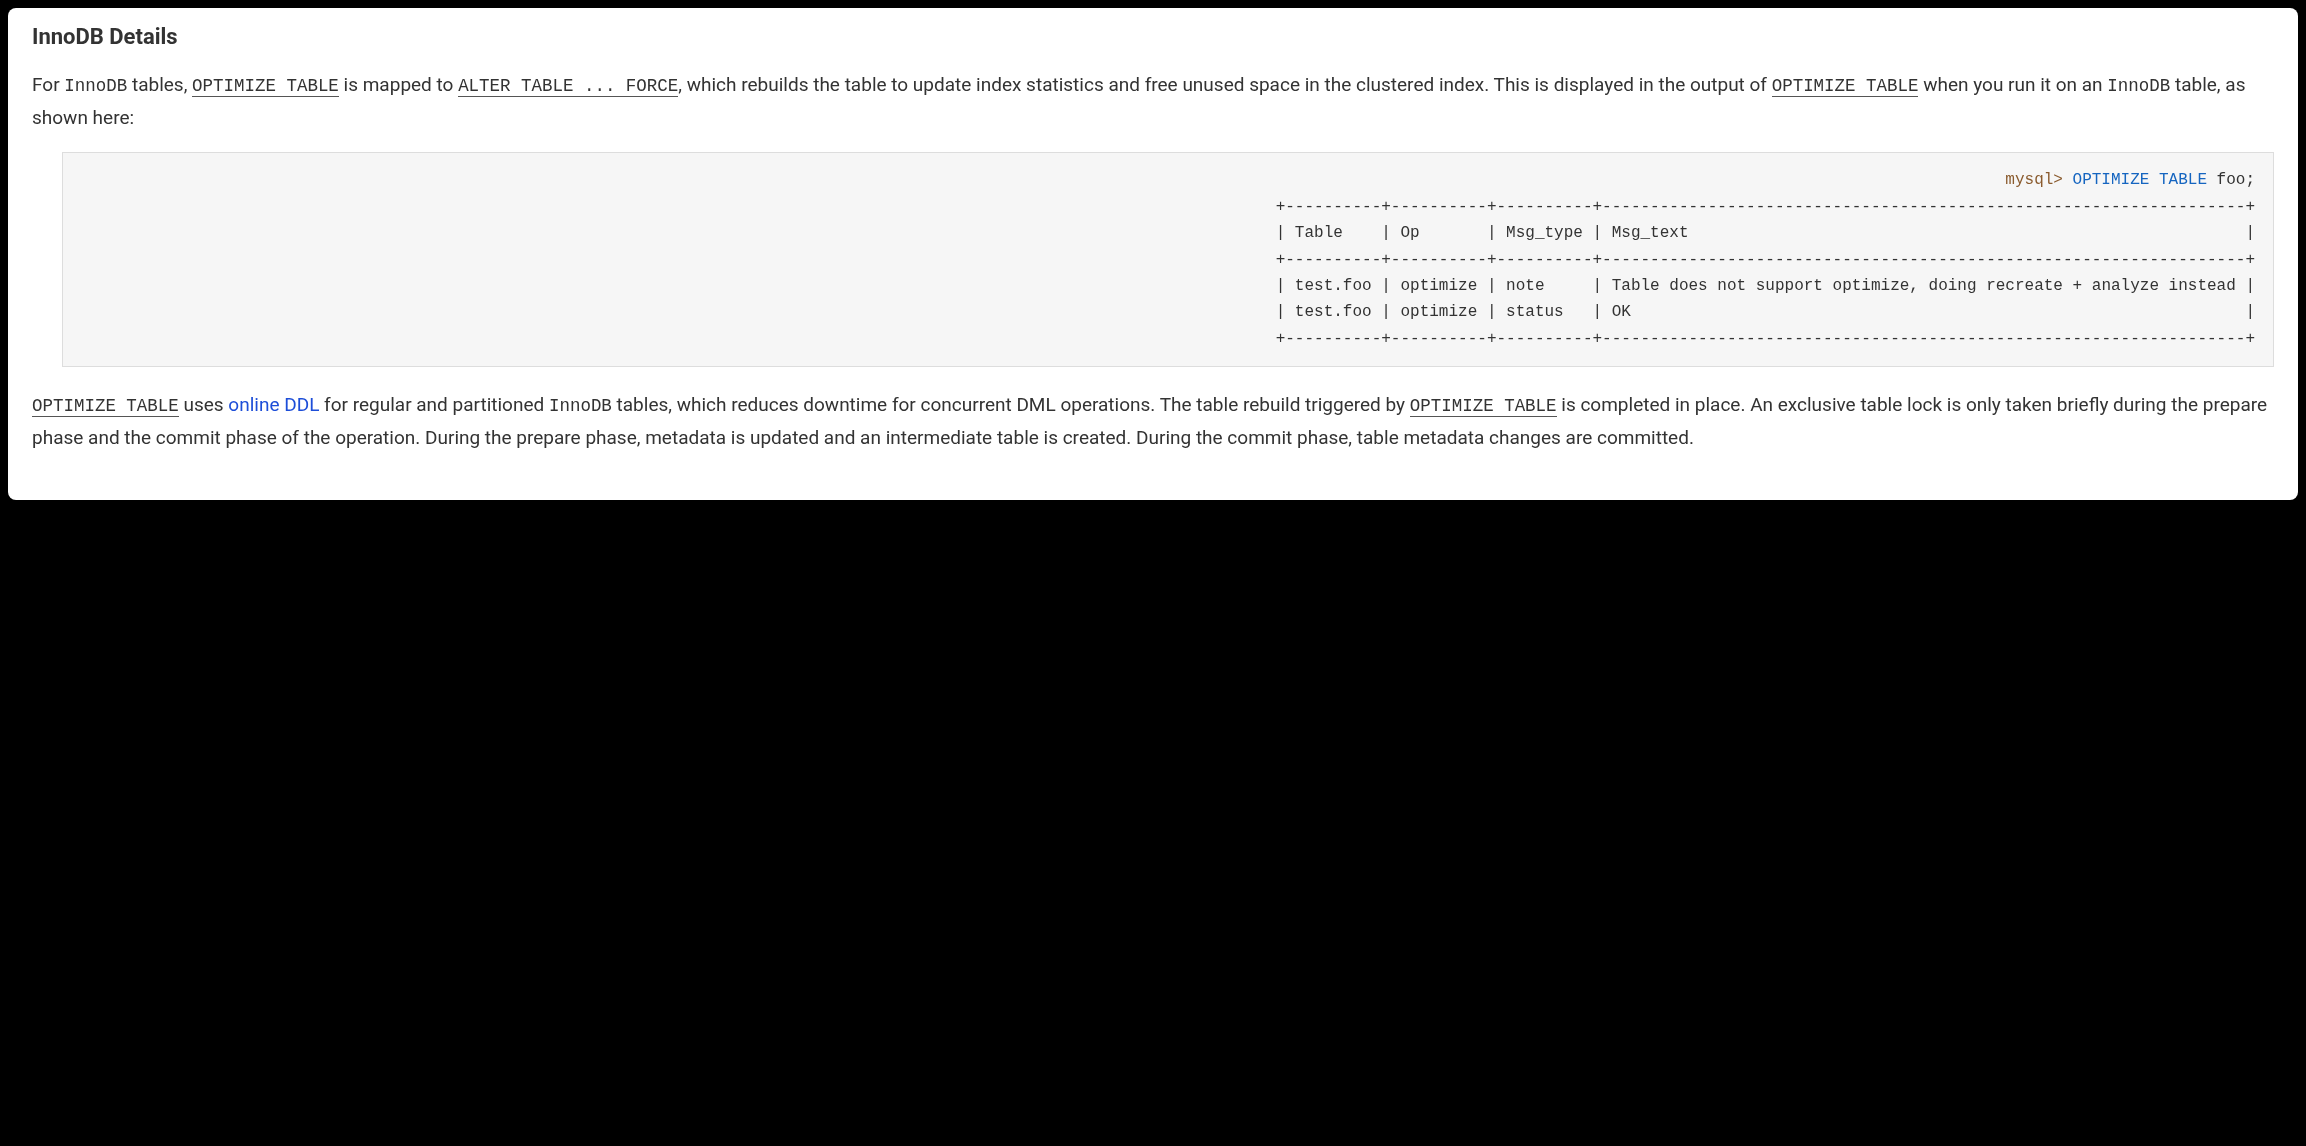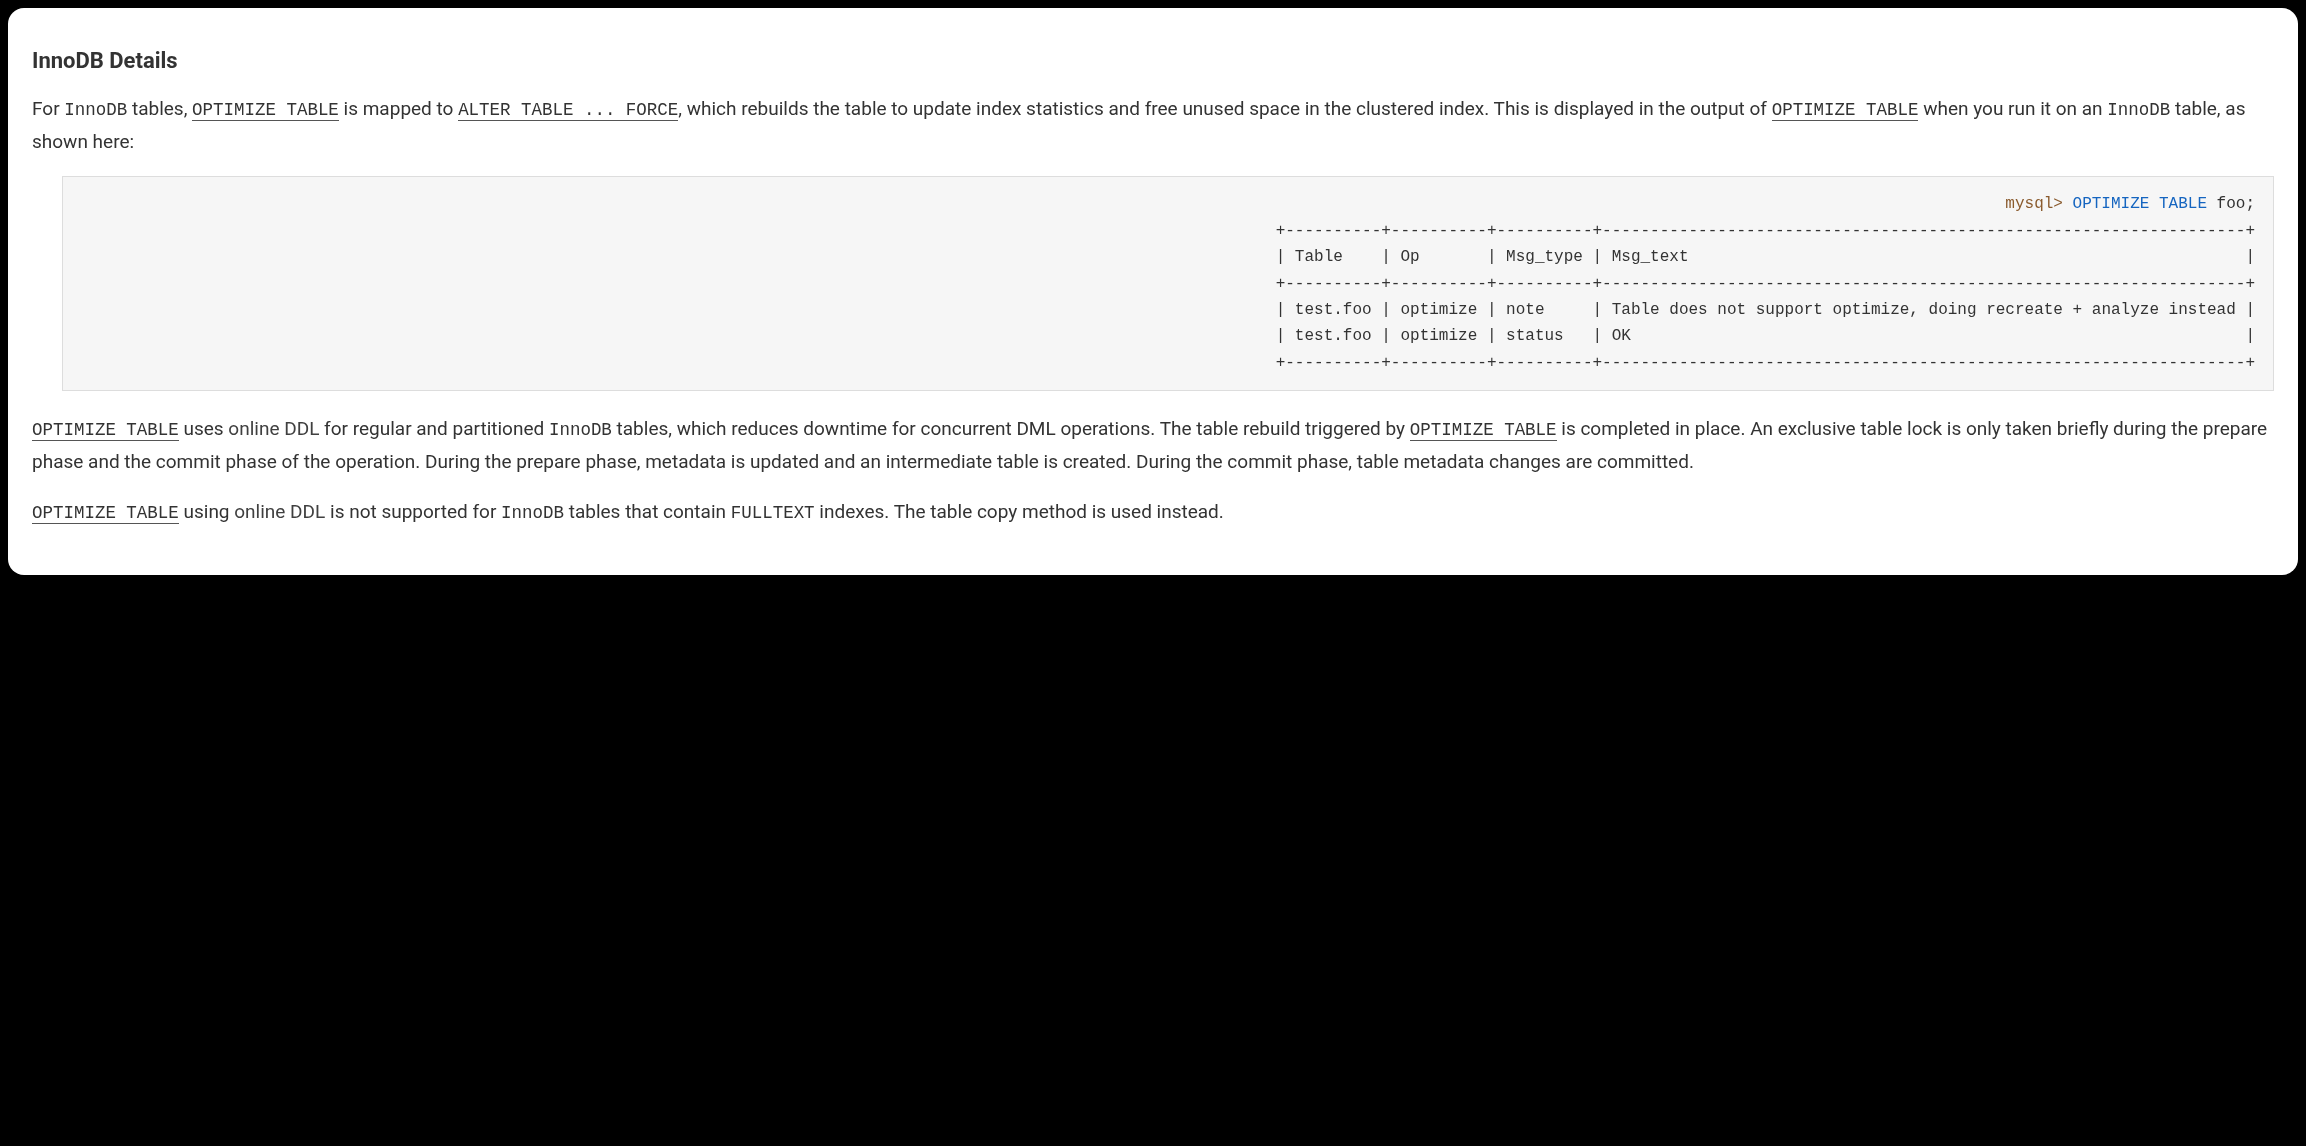--- a/index.html
+++ b/index.html
@@ -6,23 +6,23 @@
     margin: 0;
     padding: 0;
     background: #000;
     font-family: -apple-system, BlinkMacSystemFont, "Segoe UI", Roboto, "Helvetica Neue", Arial, sans-serif;
     font-size: 19px;
     color: #333;
     line-height: 1.7;
   }
   .page {
     background: #fff;
-    border-radius: 16px;
+    border-radius: 8px;
     margin: 8px;
-    padding: 32px 24px 28px 24px;
+    padding: 8px 24px 28px 24px;
   }
   h4.section-title {
     font-size: 22px;
     font-weight: 700;
     color: #333;
     margin: 2px 0 14px 0;
   }
   p {
     margin: 0 0 18px 0;
   }
@@ -30,21 +30,21 @@
     font-family: "SFMono-Regular", Consolas, "Liberation Mono", Menlo, Courier, monospace;
     font-size: 0.92em;
     border-bottom: 1px solid #555;
     padding-bottom: 0;
   }
   code.plain {
     font-family: Liberation Mono, monospace;
     font-size: 0.92em;
   }
   a.link {
-    color: #404040;
+    color: #1d4ed8;
     text-decoration: none;
   }
   pre.codeblock {
     background: #f6f6f6;
     border: 1px solid #ddd;
     padding: 14px 18px;
     margin: 0 0 22px 30px;
     font-family: "SFMono-Regular", Consolas, "Liberation Mono", Menlo, Courier, monospace;
     font-size: 16px;
     line-height: 1.65;
@@ -81,17 +81,14 @@
 | test.foo | optimize | note     | Table does not support optimize, doing recreate + analyze instead |
 | test.foo | optimize | status   | OK                                                                |
 +----------+----------+----------+-------------------------------------------------------------------+</span></pre>
 
   <p>
     <code class="lit">OPTIMIZE TABLE</code><span> uses </span><a href="#" class="link">online DDL</a><span> for regular and partitioned </span><code class="plain">InnoDB</code><span> tables, which reduces downtime for concurrent DML operations. The table rebuild triggered by </span><code class="lit">OPTIMIZE TABLE</code><span> is completed in place. An exclusive table lock is only taken briefly during the prepare phase and the commit phase of the operation. During the prepare phase, metadata is updated and an intermediate table is created. During the commit phase, table metadata changes are committed.</span>
   </p>
 
 
 
-  <p>
-    <code class="lit">OPTIMIZE TABLE</code><span> using </span><a href="#" class="link">online DDL</a><span> is not supported for </span><code class="plain">InnoDB</code><span> tables that contain </span><code class="plain">FULLTEXT</code><span> indexes. The table copy method is used instead.</span>
-  </p>
 
 </div>
 
 </body></html>

